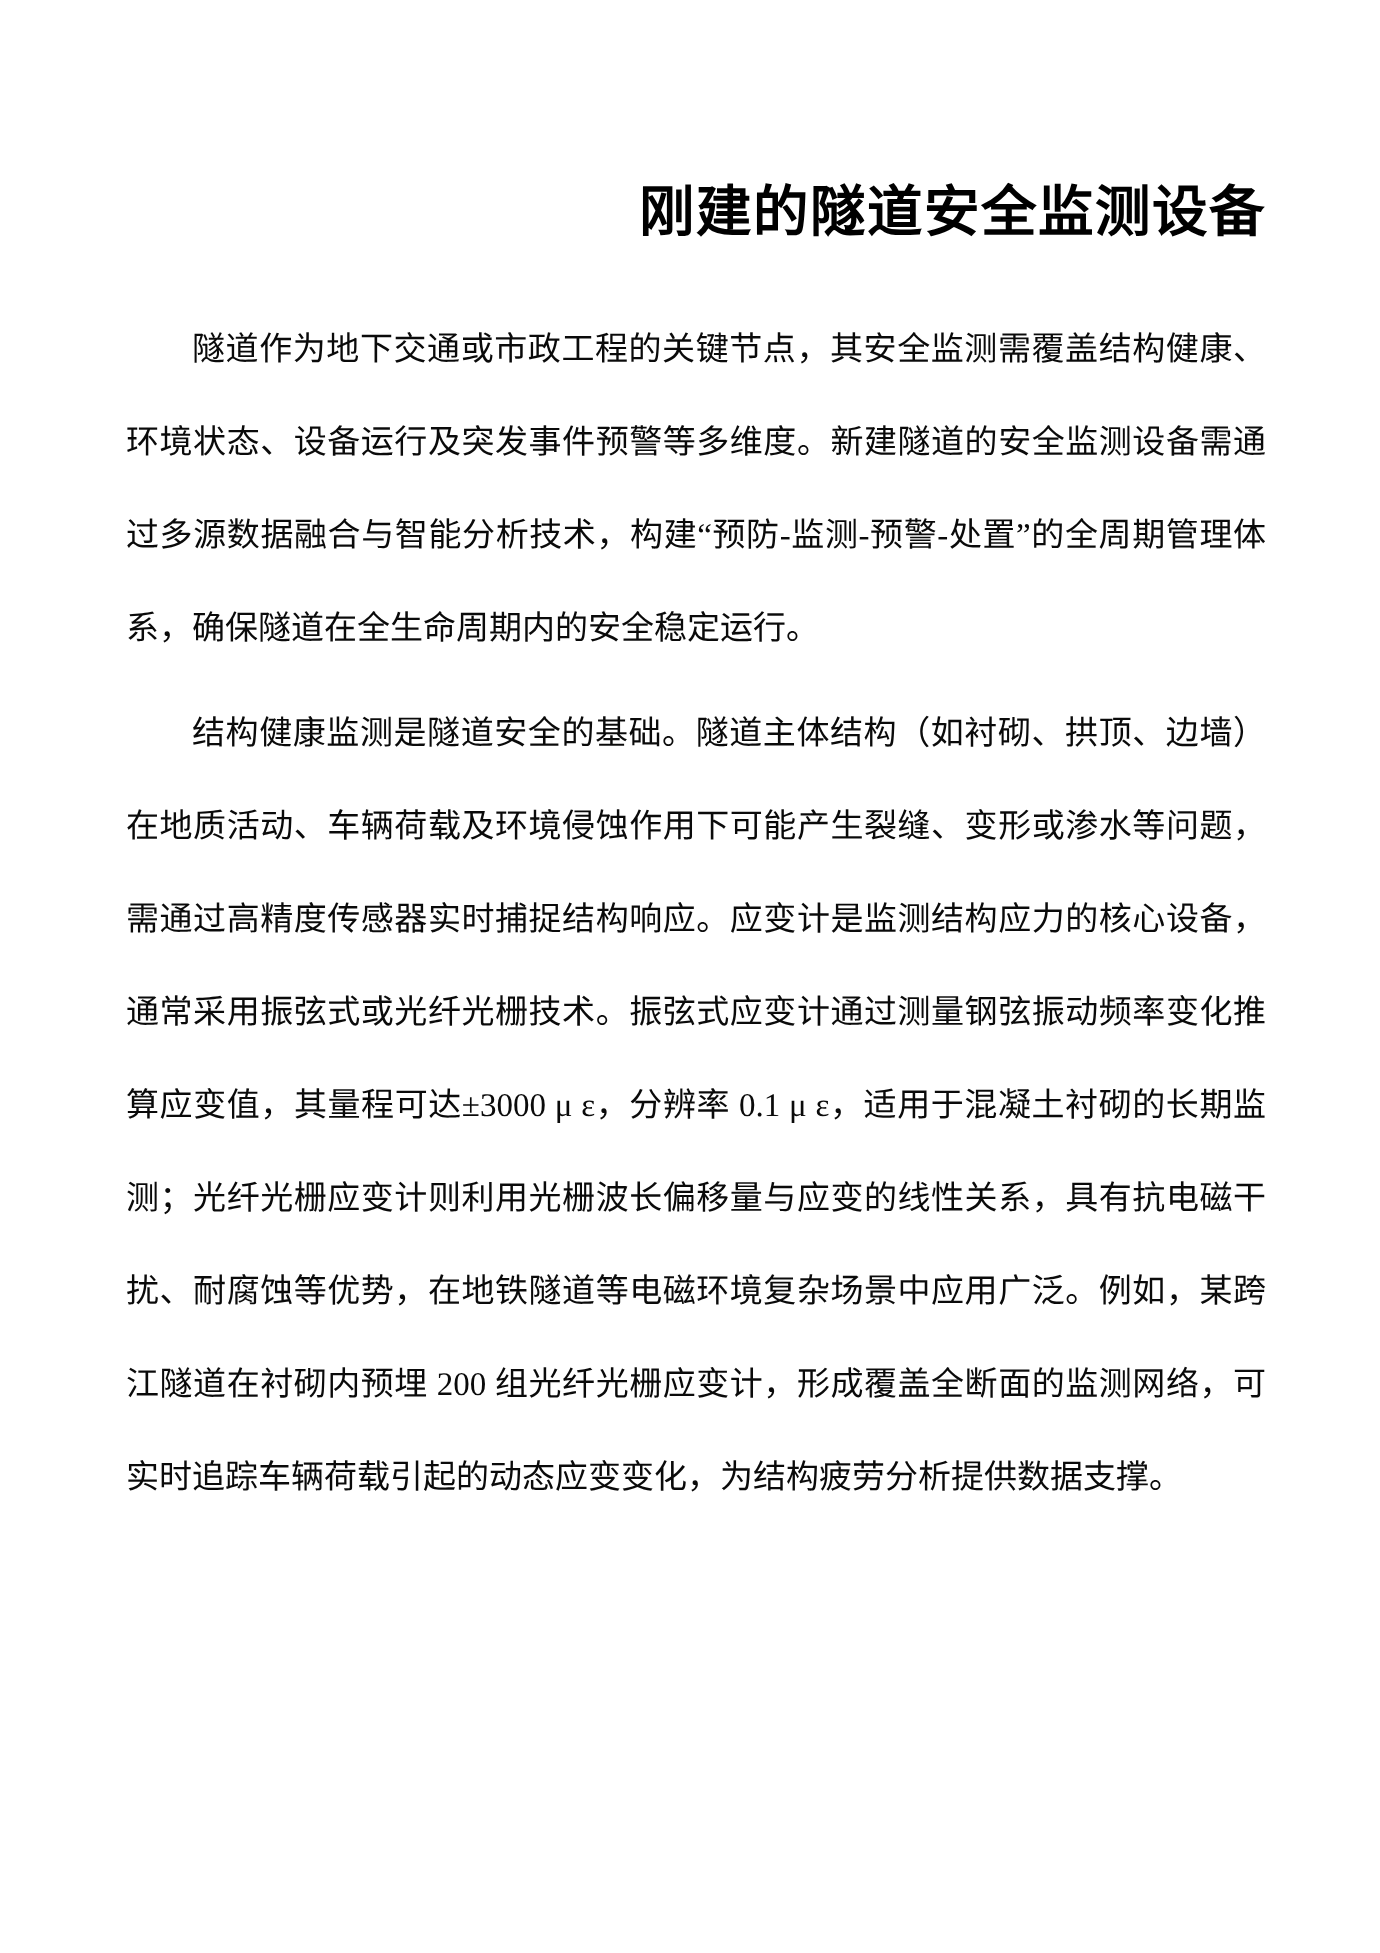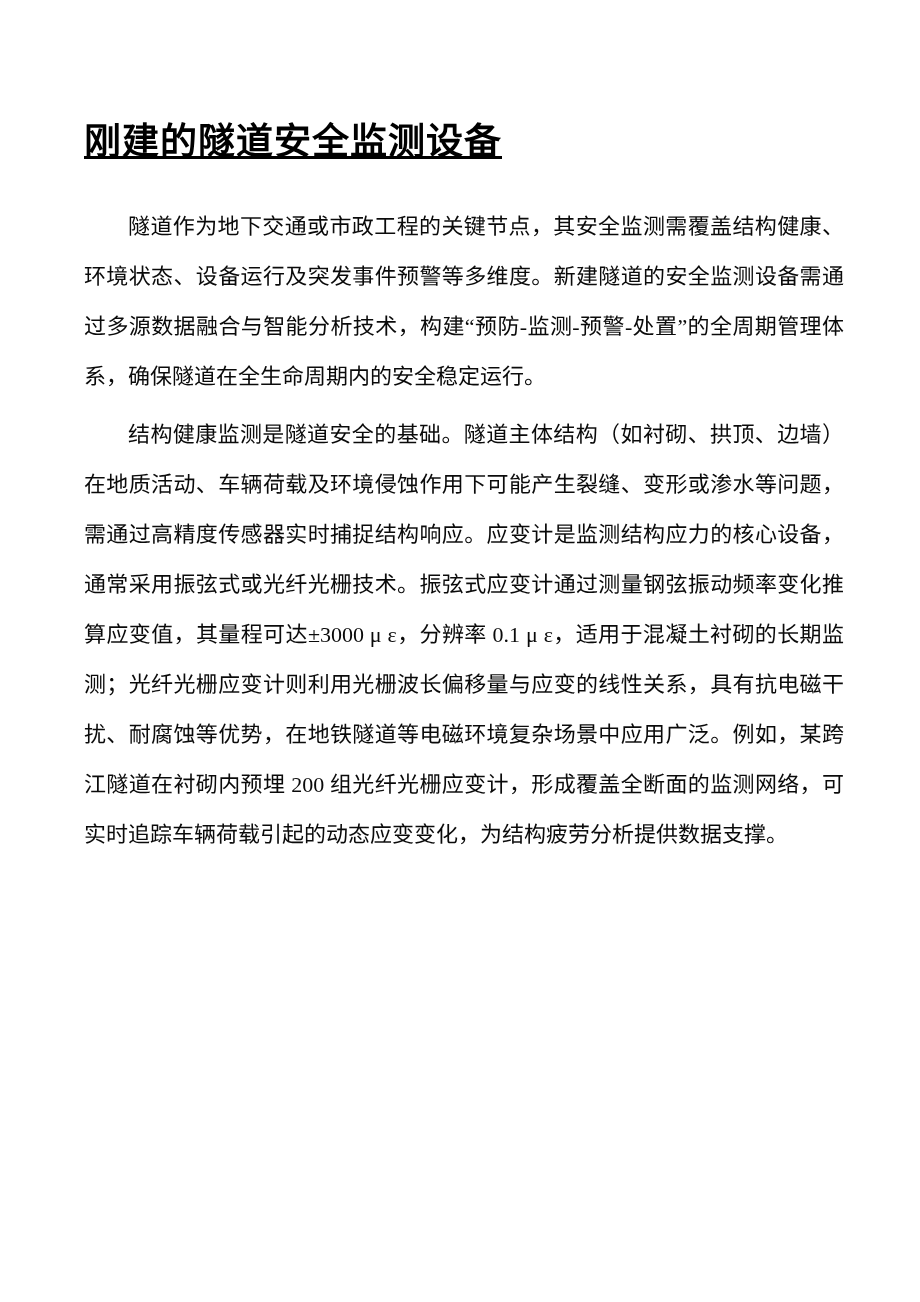--- a/index.html
+++ b/index.html
@@ -17,30 +17,29 @@
     box-sizing: border-box;
     padding: 118px 76px 0 84px;
     overflow: hidden;
     color: #000000;
   }
   .doc-title {
     font-family: "Liberation Sans", "DejaVu Sans", sans-serif;
     font-weight: 900;
     font-size: 37px;
     line-height: 48px;
-    text-align: left;
+    text-align: right;
     color: #000000;
     margin: 0 0 36px 0;
     letter-spacing: 1px;
-    text-decoration: underline;
   }
   .doc-body p {
     font-family: "Liberation Serif", "DejaVu Serif", serif;
     font-size: 22px;
-    line-height: 50px;
+    line-height: 62px;
     color: #0a0a0a;
     text-align: justify;
     text-justify: inter-ideograph;
     text-indent: 2em;
     margin: 0 0 8px 0;
     word-break: break-all;
   }
 </style>
 </head>
 <body>

